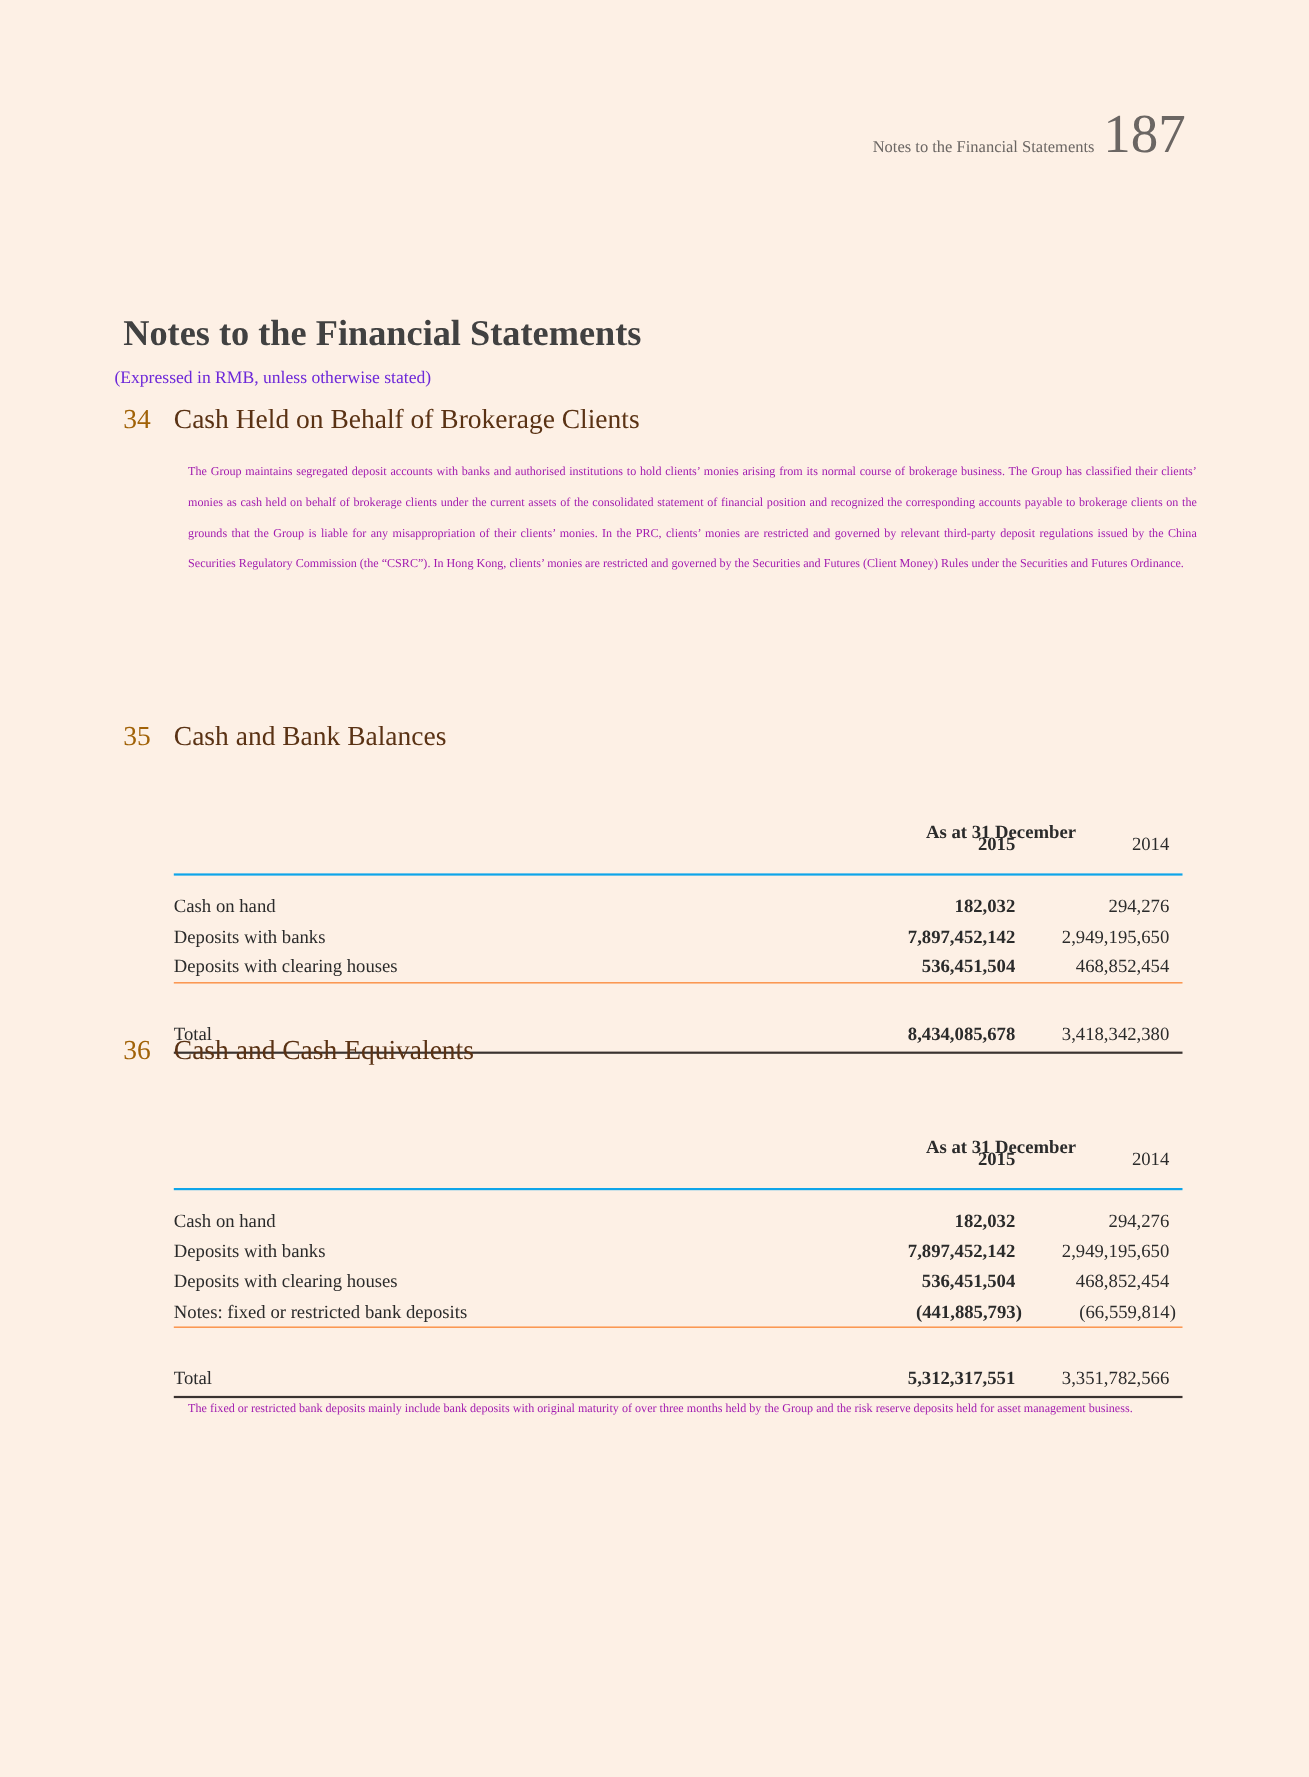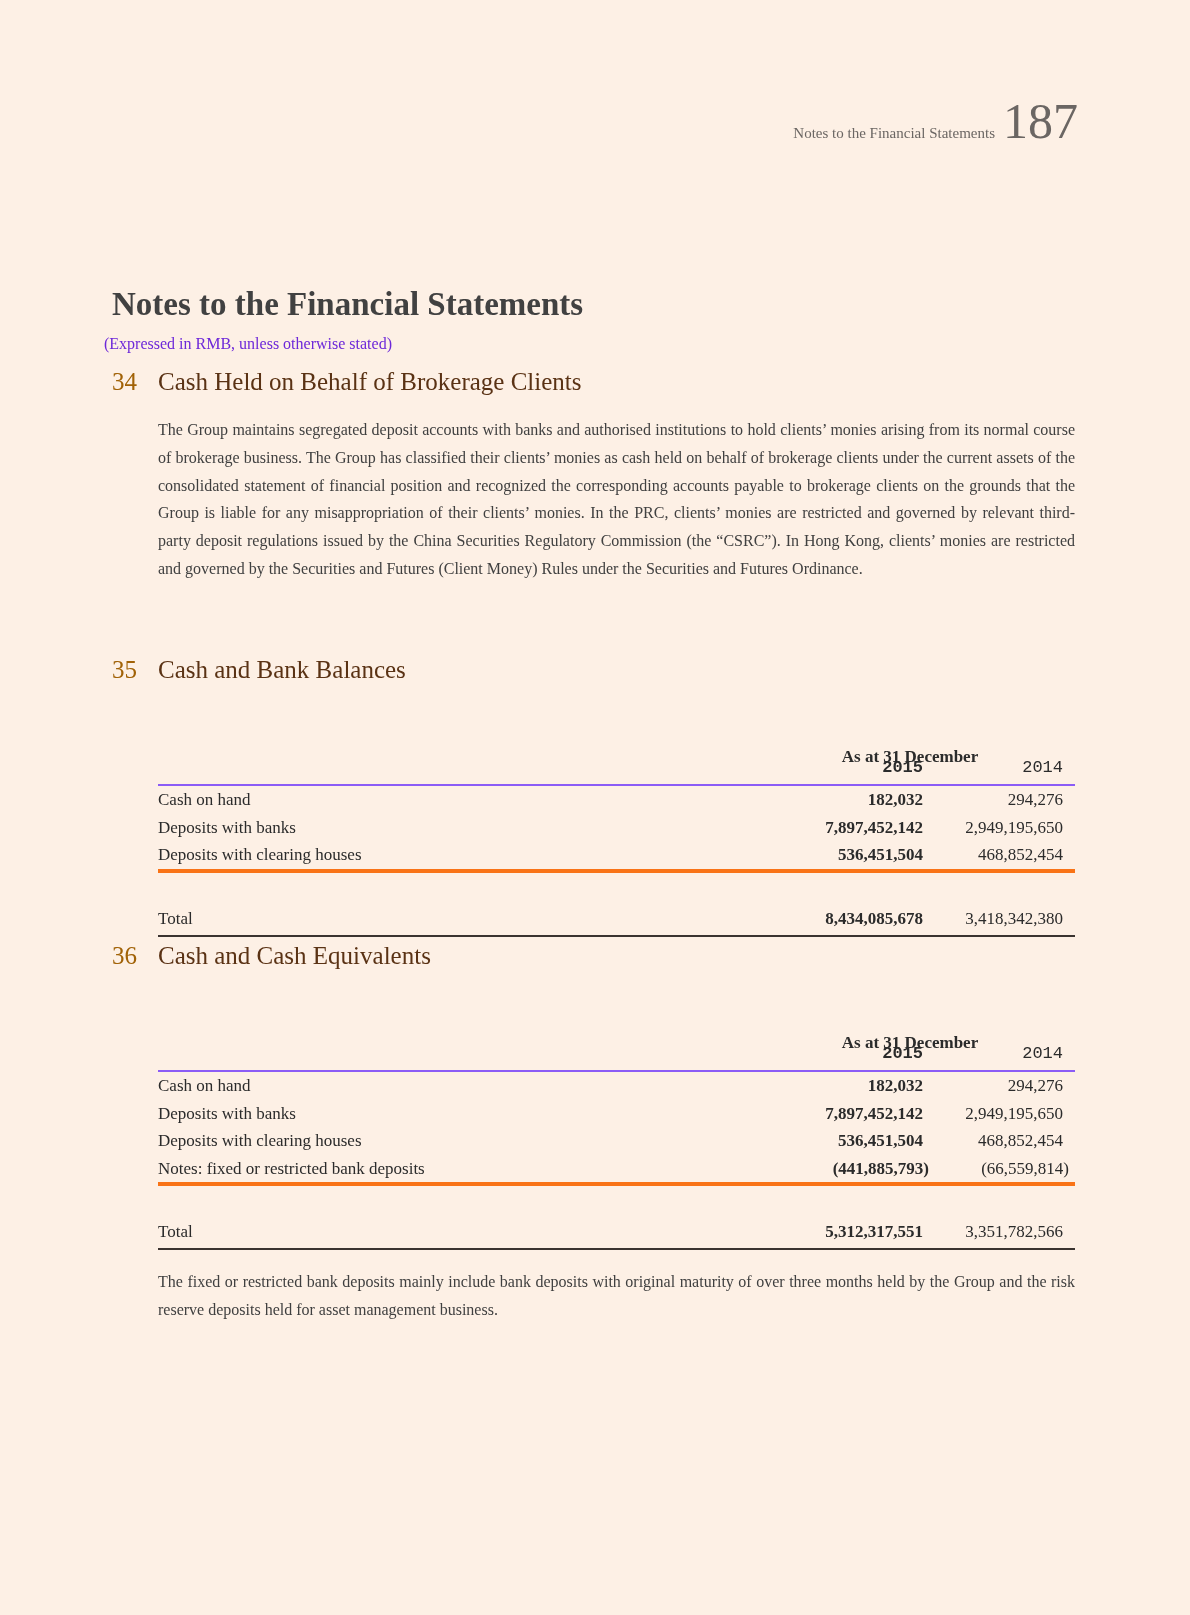--- a/index.html
+++ b/index.html
@@ -27,44 +27,43 @@
       position: absolute; left: 104px; top: 335px;
       font-size: 16px; color: #6d28d9;
     }
     .section-heading {
       position: absolute; left: 112px;
       font-size: 25px; color: #5a3214; margin: 0; font-weight: normal;
       display: flex;
     }
     .section-heading .num { color: #a16207; width: 46px; display: inline-block; }
     .body-text {
-      position: absolute; left: 158px; width: 917px;
-      font-size: 16px; line-height: 27.8px; text-align: justify; color: #404040;
+      position: absolute; left: 171px; width: 917px;
+      font-size: 11px; line-height: 27.8px; text-align: justify; color: #a21caf;
     }
 
     .fin-table {
       position: absolute; left: 158px; width: 917px;
       font-size: 17px;
     }
     .fin-table .head-group {
       display: flex; justify-content: flex-end;
       font-weight: bold; height: 28px; line-height: 28px;
     }
     .fin-table .head-group span { width: 262px; text-align: center; padding-left: 0; margin-right: 34px; margin-top: 17px; }
     .fin-table .head-years {
       display: flex; justify-content: flex-end;
       height: 28px; line-height: 28px;
-      border-bottom: 2px solid #8b5cf6;
-      padding-bottom: 2px;
-      font-family: Liberation Mono, monospace;
+      border-bottom: 2px solid #0ea5e9;
+      padding-bottom: 12px;
     }
     .col-a { width: 150px; text-align: right; }
     .col-b { width: 140px; text-align: right; padding-right: 12px; }
     .bold { font-weight: bold; }
-    .fin-table .rows { padding-top: 0; border-bottom: 4px solid #f97316; }
+    .fin-table .rows { padding-top: 14px; border-bottom: 1px solid #f97316; }
     .fin-table .row { display: flex; height: 27.5px; line-height: 27.5px; }
     .fin-table .row .label { flex: 1; }
     .fin-table .total {
       display: flex; height: 32px; line-height: 32px; margin-top: 30px;
       border-bottom: 2px solid #3a3330;
     }
     .fin-table .total .label { flex: 1; }
   </style>
 </head>
 <body>

